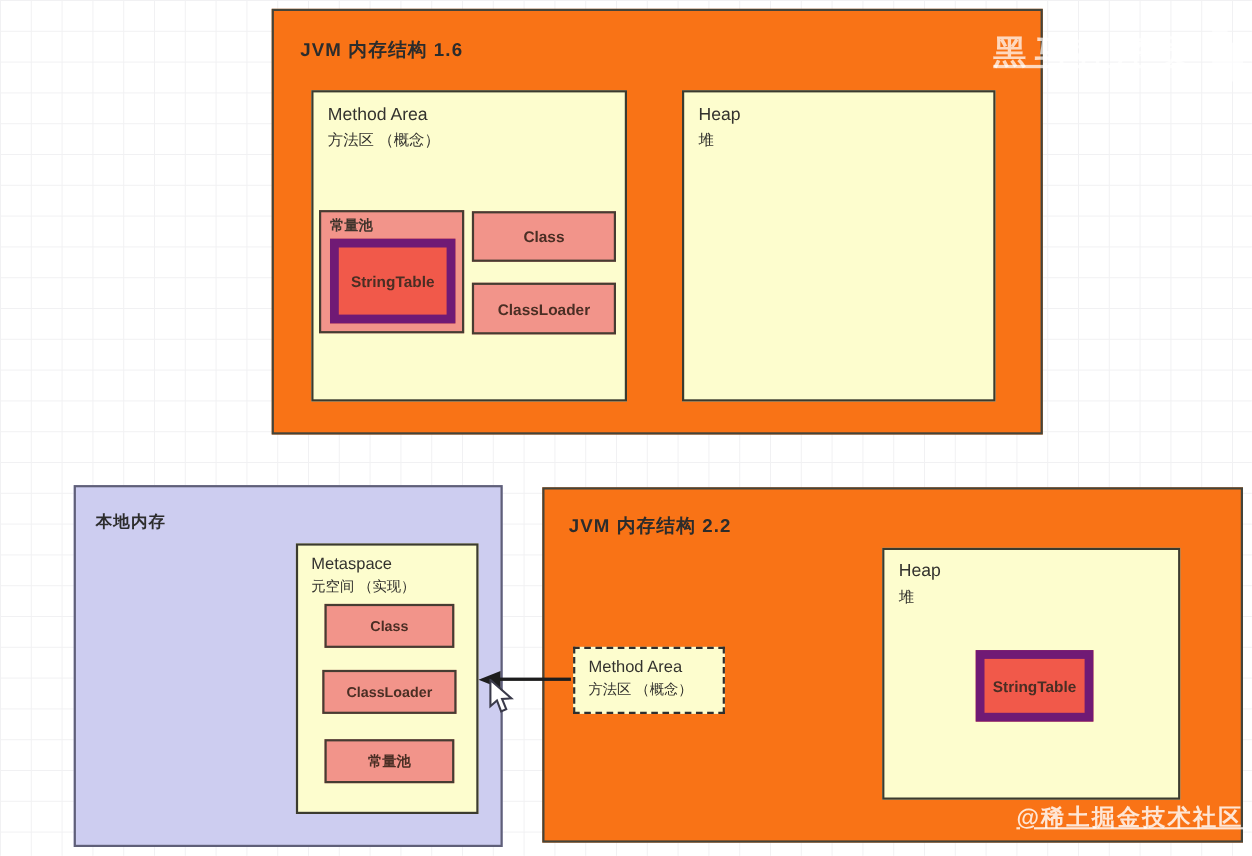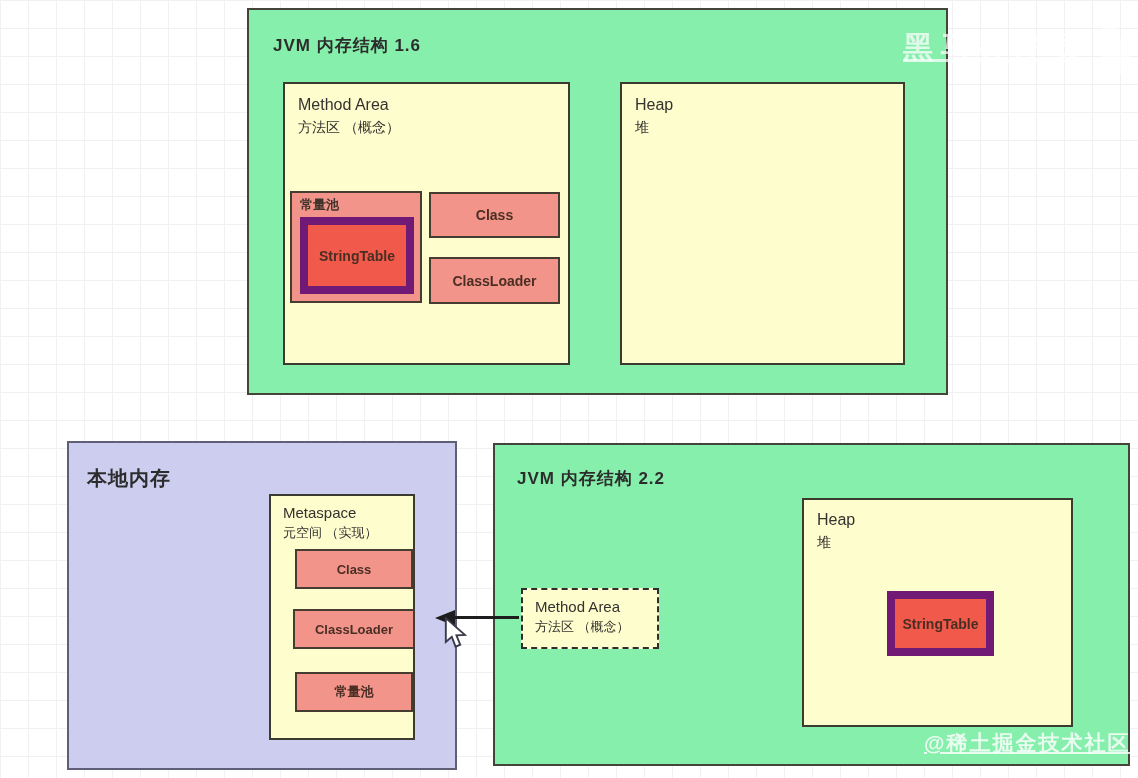--- a/index.html
+++ b/index.html
@@ -10,21 +10,21 @@
     background-color:#ffffff;
     background-image:
       linear-gradient(#f1f1f3 1px, transparent 1px),
       linear-gradient(90deg, #f1f1f3 1px, transparent 1px);
     background-size:28px 28px;
     overflow:hidden;
     color:#2e2e2e;
   }
   .abs { position:absolute; }
   .panel-green {
-    background:#86efac;
+    background:#f97316;
     border:2px solid #44443a;
   }
   .panel-purple {
     background:#cdcdf0;
     border:2px solid #5f5f78;
   }
   .box-yellow {
     background:#fdfdce;
     border:2px solid #3b3b2f;
   }
@@ -100,24 +100,24 @@
   <div class="abs box-yellow" style="left:371px; top:72px; width:285px; height:283px;">
     <div class="pad">
       <div class="hdr hdr-en">Heap</div>
       <div class="hdr hdr-cn">堆</div>
     </div>
   </div>
 </div>
 
 <div class="abs panel-purple" style="left:67px; top:441px; width:390px; height:329px;">
 
-  <div class="abs panel-title" style="left:18px; top:22px; font-size:20px;">本地内存</div>
+  <div class="abs panel-title" style="left:18px; top:22px; font-size:15px;">本地内存</div>
 
 
-  <div class="abs box-yellow" style="left:200px; top:51px; width:146px; height:246px;">
+  <div class="abs box-yellow" style="left:200px; top:51px; width:166px; height:246px;">
     <div style="padding:6px 12px;">
       <div class="hdr" style="font-size:15px; line-height:1.4;">Metaspace</div>
       <div class="hdr" style="font-size:13px; line-height:1.5;">元空间 （实现）</div>
     </div>
 
     <div class="abs box-pink" style="left:24px; top:53px; width:118px; height:40px;">
       <div class="center-label" style="font-size:13px;">Class</div>
     </div>
 
     <div class="abs box-pink" style="left:22px; top:113px; width:122px; height:40px;">

